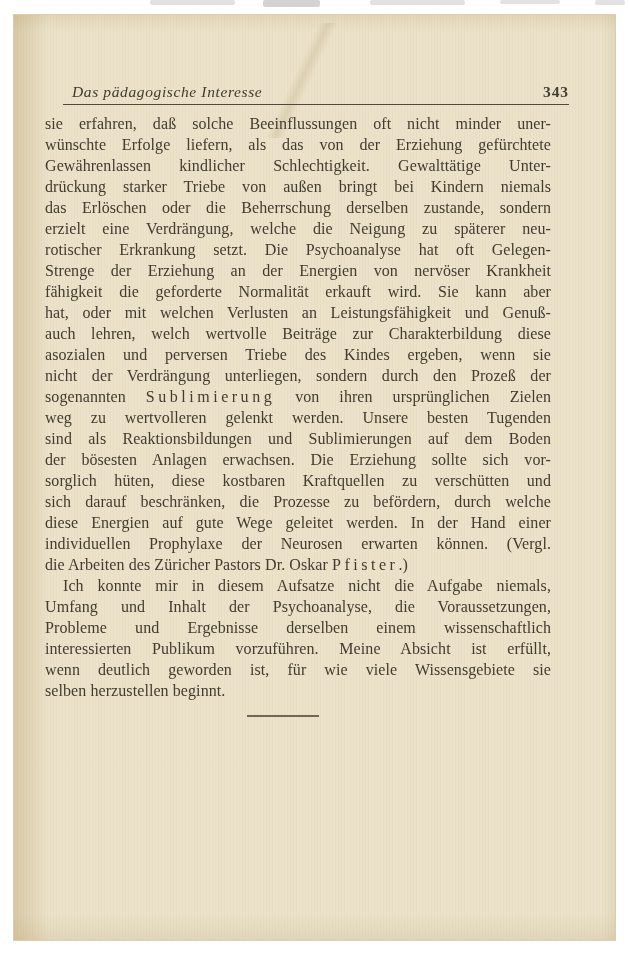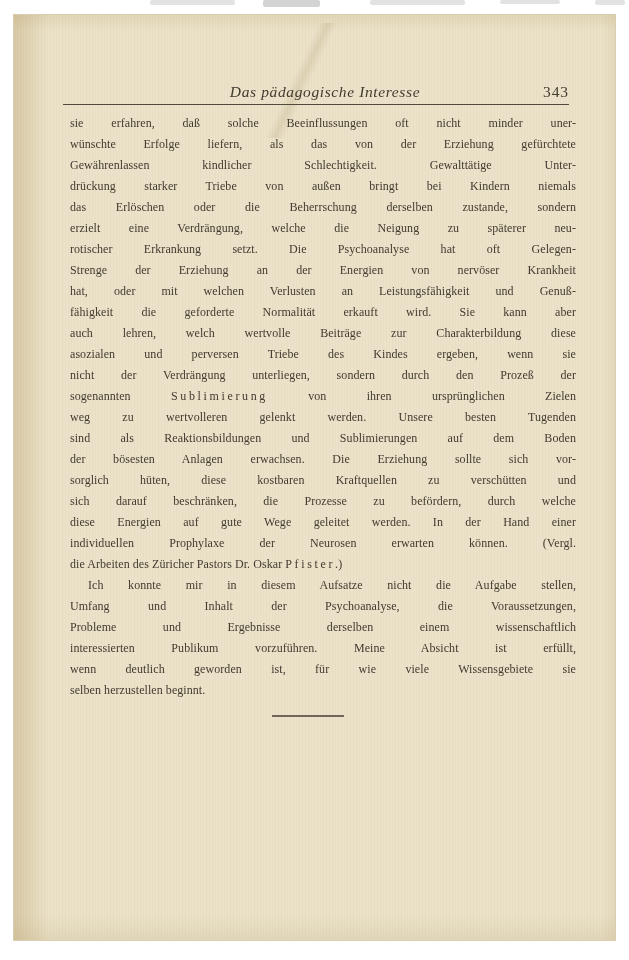--- a/index.html
+++ b/index.html
@@ -43,38 +43,38 @@
     pointer-events: none;
   }
 
   .header-row {
     position: absolute;
     top: 68px; left: 49px; width: 506px; height: 22px;
     font-size: 15.5px;
   }
   .header-title {
     position: absolute; left: 9px; width: 100%;
-    text-align: center;
     font-style: italic;
     letter-spacing: 0.04em;
   }
   .header-page-num {
     position: absolute; right: 0; top: 0;
     letter-spacing: 0.06em;
+    font-weight: bold;
   }
   .header-rule {
     position: absolute;
     top: 89px; left: 49px; width: 506px; height: 1px;
     background: #504a3c;
   }
 
   .page-body {
     position: absolute;
-    top: 98px; left: 56px; width: 506px;
-    font-size: 12px;
+    top: 98px; left: 31px; width: 506px;
+    font-size: 16px;
   }
   .line {
     height: 21px;
     line-height: 21px;
     text-align: justify;
     text-align-last: justify;
     white-space: nowrap;
     letter-spacing: 0.005em;
   }
   .line.last { text-align-last: left; white-space: normal; }
@@ -111,35 +111,35 @@
     <div class="page-body">
 
       <div class="line"><span>sie erfahren, daß solche Beeinflussungen oft nicht minder uner-</span></div>
         <div class="line"><span>wünschte Erfolge liefern, als das von der Erziehung gefürchtete</span></div>
         <div class="line"><span>Gewährenlassen kindlicher Schlechtigkeit. Gewalttätige Unter-</span></div>
         <div class="line"><span>drückung starker Triebe von außen bringt bei Kindern niemals</span></div>
         <div class="line"><span>das Erlöschen oder die Beherrschung derselben zustande, sondern</span></div>
         <div class="line"><span>erzielt eine Verdrängung, welche die Neigung zu späterer neu-</span></div>
         <div class="line"><span>rotischer Erkrankung setzt. Die Psychoanalyse hat oft Gelegen-</span></div>
         <div class="line"><span>Strenge der Erziehung an der Energien von nervöser Krankheit</span></div>
+        <div class="line"><span>fähigkeit die geforderte Normalität erkauft wird. Sie kann aber</span></div>
         <div class="line"><span>hat, oder mit welchen Verlusten an Leistungsfähigkeit und Genuß-</span></div>
-        <div class="line"><span>fähigkeit die geforderte Normalität erkauft wird. Sie kann aber</span></div>
         <div class="line"><span>auch lehren, welch wertvolle Beiträge zur Charakterbildung diese</span></div>
         <div class="line"><span>asozialen und perversen Triebe des Kindes ergeben, wenn sie</span></div>
         <div class="line"><span>nicht der Verdrängung unterliegen, sondern durch den Prozeß der</span></div>
         <div class="line"><span>sogenannten </span><span class="sperr">Sublimierung</span><span> von ihren ursprünglichen Zielen</span></div>
         <div class="line"><span>weg zu wertvolleren gelenkt werden. Unsere besten Tugenden</span></div>
         <div class="line"><span>sind als Reaktionsbildungen und Sublimierungen auf dem Boden</span></div>
         <div class="line"><span>der bösesten Anlagen erwachsen. Die Erziehung sollte sich vor-</span></div>
         <div class="line"><span>sorglich hüten, diese kostbaren Kraftquellen zu verschütten und</span></div>
         <div class="line"><span>sich darauf beschränken, die Prozesse zu befördern, durch welche</span></div>
         <div class="line"><span>diese Energien auf gute Wege geleitet werden. In der Hand einer</span></div>
         <div class="line"><span>individuellen Prophylaxe der Neurosen erwarten können. (Vergl.</span></div>
         <div class="line last"><span>die Arbeiten des Züricher Pastors Dr. Oskar </span><span class="sperr">Pfister</span><span>.)</span></div>
-        <div class="line indent"><span>Ich konnte mir in diesem Aufsatze nicht die Aufgabe stellen,</span></div>
+        <div class="line indent"><span>Ich konnte mir in diesem Aufsatze nicht die Aufgabe niemals,</span></div>
         <div class="line"><span>Umfang und Inhalt der Psychoanalyse, die Voraussetzungen,</span></div>
         <div class="line"><span>Probleme und Ergebnisse derselben einem wissenschaftlich</span></div>
         <div class="line"><span>interessierten Publikum vorzuführen. Meine Absicht ist erfüllt,</span></div>
         <div class="line"><span>wenn deutlich geworden ist, für wie viele Wissensgebiete sie</span></div>
         <div class="line last"><span>selben herzustellen beginnt.</span></div>
         <div class="end-rule"></div>
     </div>
   </div>
 </div>
 

